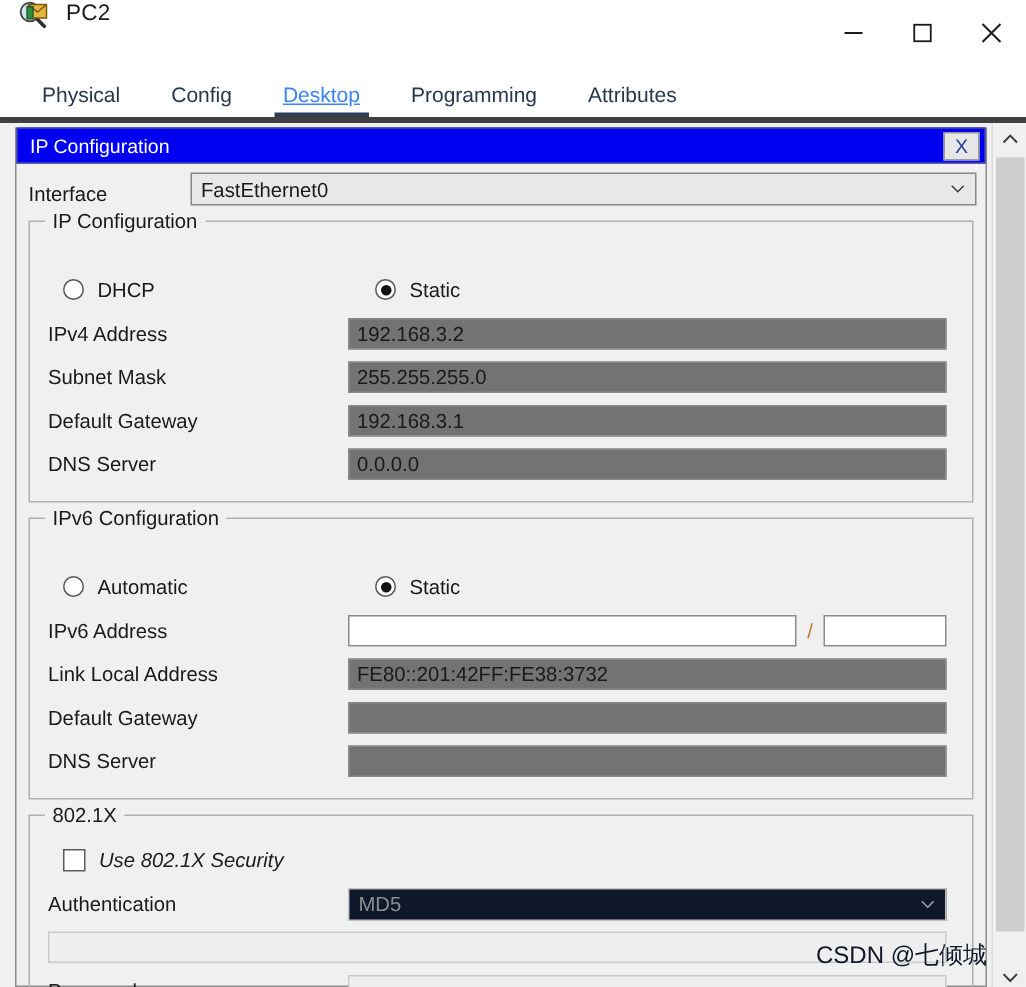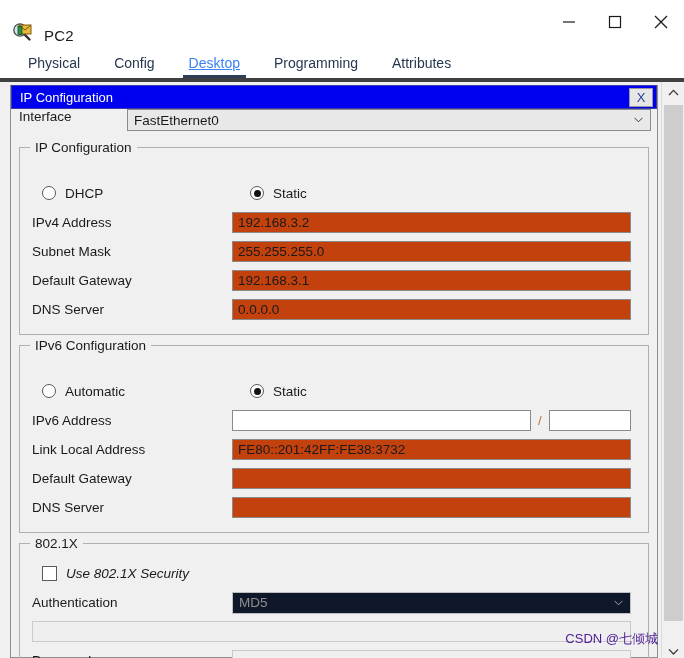--- a/index.html
+++ b/index.html
@@ -17,21 +17,21 @@
     width: 684px; height: 658px;
     background: #ffffff;
   }
 
   
   #titlebar {
     position: relative;
     height: 44px;
     background: #ffffff;
     display: flex;
-    align-items: flex-end;
+    align-items: flex-start;
   }
   #app-icon {
     width: 22px; height: 22px;
     margin-left: 12px;
     position: relative;
     flex: none;
   }
   #title-text {
     margin-left: 10px;
     font-size: 15px;
@@ -119,21 +119,21 @@
     background: #e6e6e6;
     border: 1px solid #9a9a9a;
     color: #2a3f9d;
     font-size: 13px;
     display: flex; align-items: center; justify-content: center;
   }
 
   
   #interface-row {
     display: flex;
-    align-items: flex-start;
+    align-items: flex-end;
     height: 28px;
     padding-left: 8px;
   }
   #interface-label {
     width: 108px;
     font-size: 13.5px;
     color: #1a1a1a;
   }
   .combo {
     position: relative;
@@ -185,21 +185,21 @@
   }
   .row .lbl {
     width: 200px;
     font-size: 13.5px;
     color: #1a1a1a;
     flex: none;
   }
   .txt {
     flex: 1;
     height: 21px;
-    background: #c2410c;
+    background: #737373;
     border: 1px solid #8a8a8a;
     font-size: 13.5px;
     color: #1a1a1a;
     display: flex;
     align-items: center;
     padding-left: 5px;
     margin-right: 7px;
   }
   .txt.disabled {
     background: #efefef;
@@ -270,22 +270,22 @@
     left: 2px; top: 2px;
     width: 19px;
     height: 96%;
     background: #cdcdcd;
   }
 
   
   #watermark {
     position: absolute;
     right: 26px; bottom: 10px;
-    font-size: 13px;
-    color: #4c1d95;
+    font-size: 16px;
+    color: #0f172a;
     white-space: nowrap;
     pointer-events: none;
   }
 </style>
 </head>
 <body>
 
 <div id="window">
 
   <div id="titlebar">

